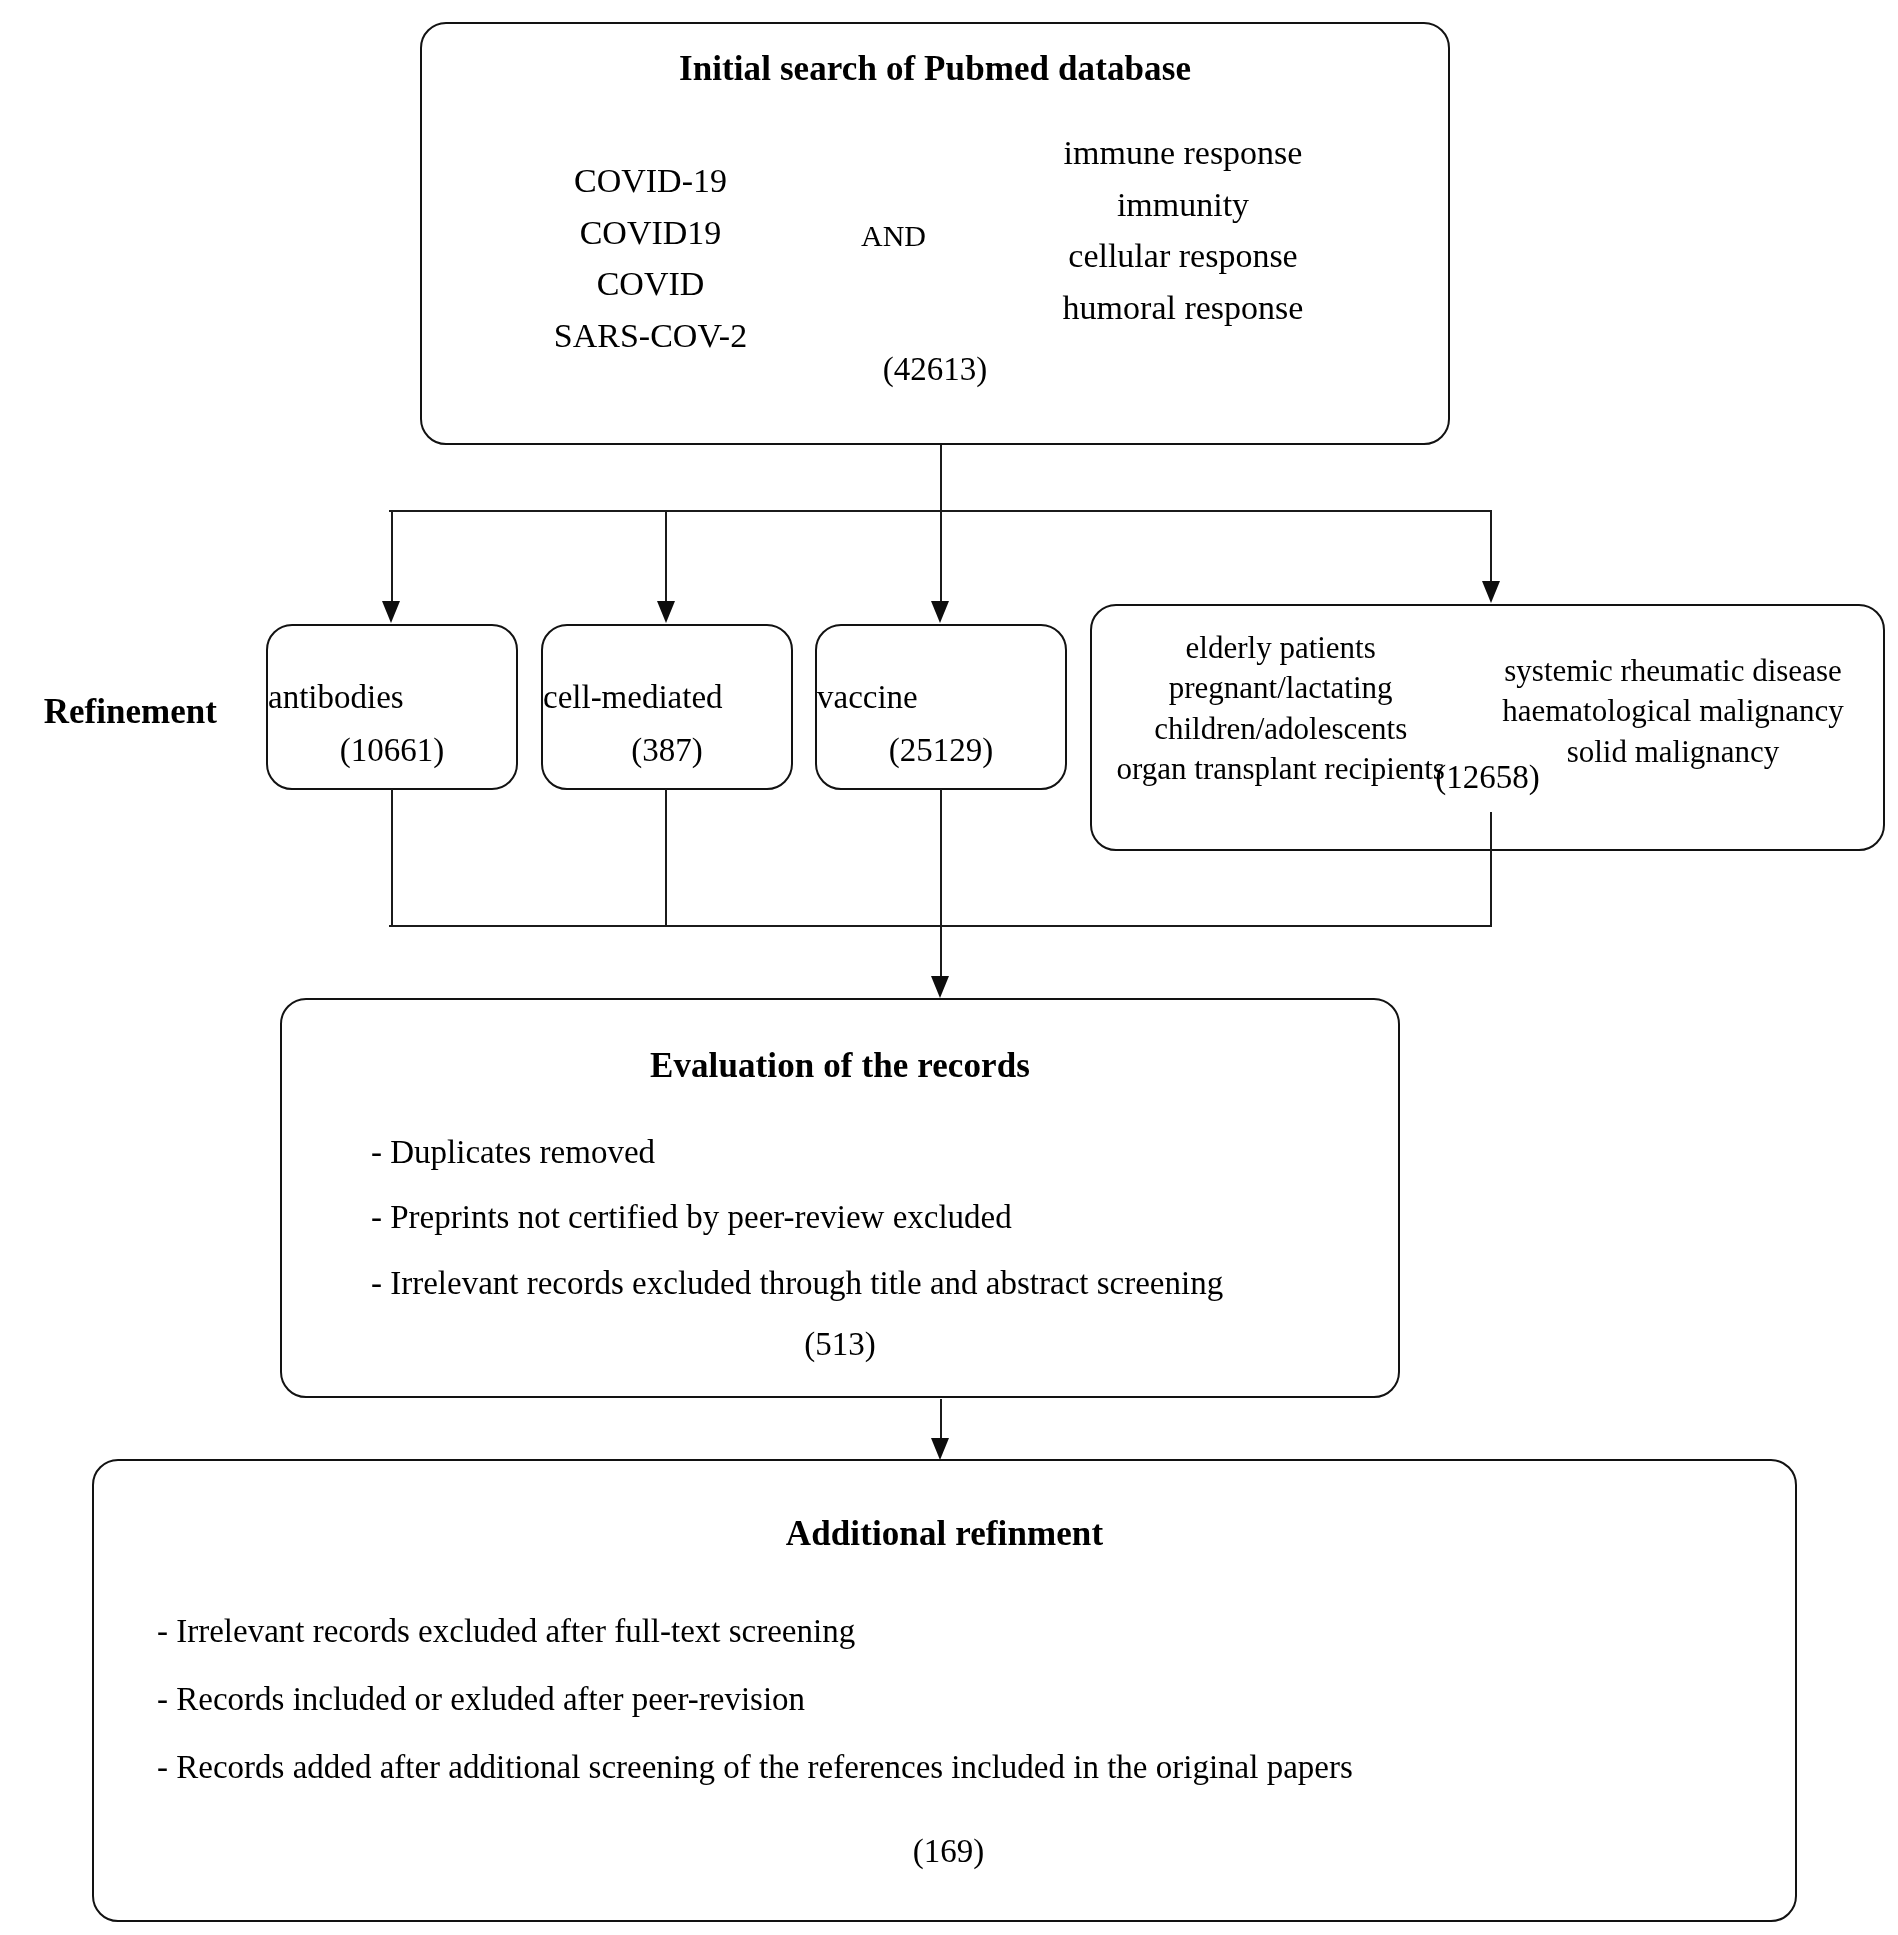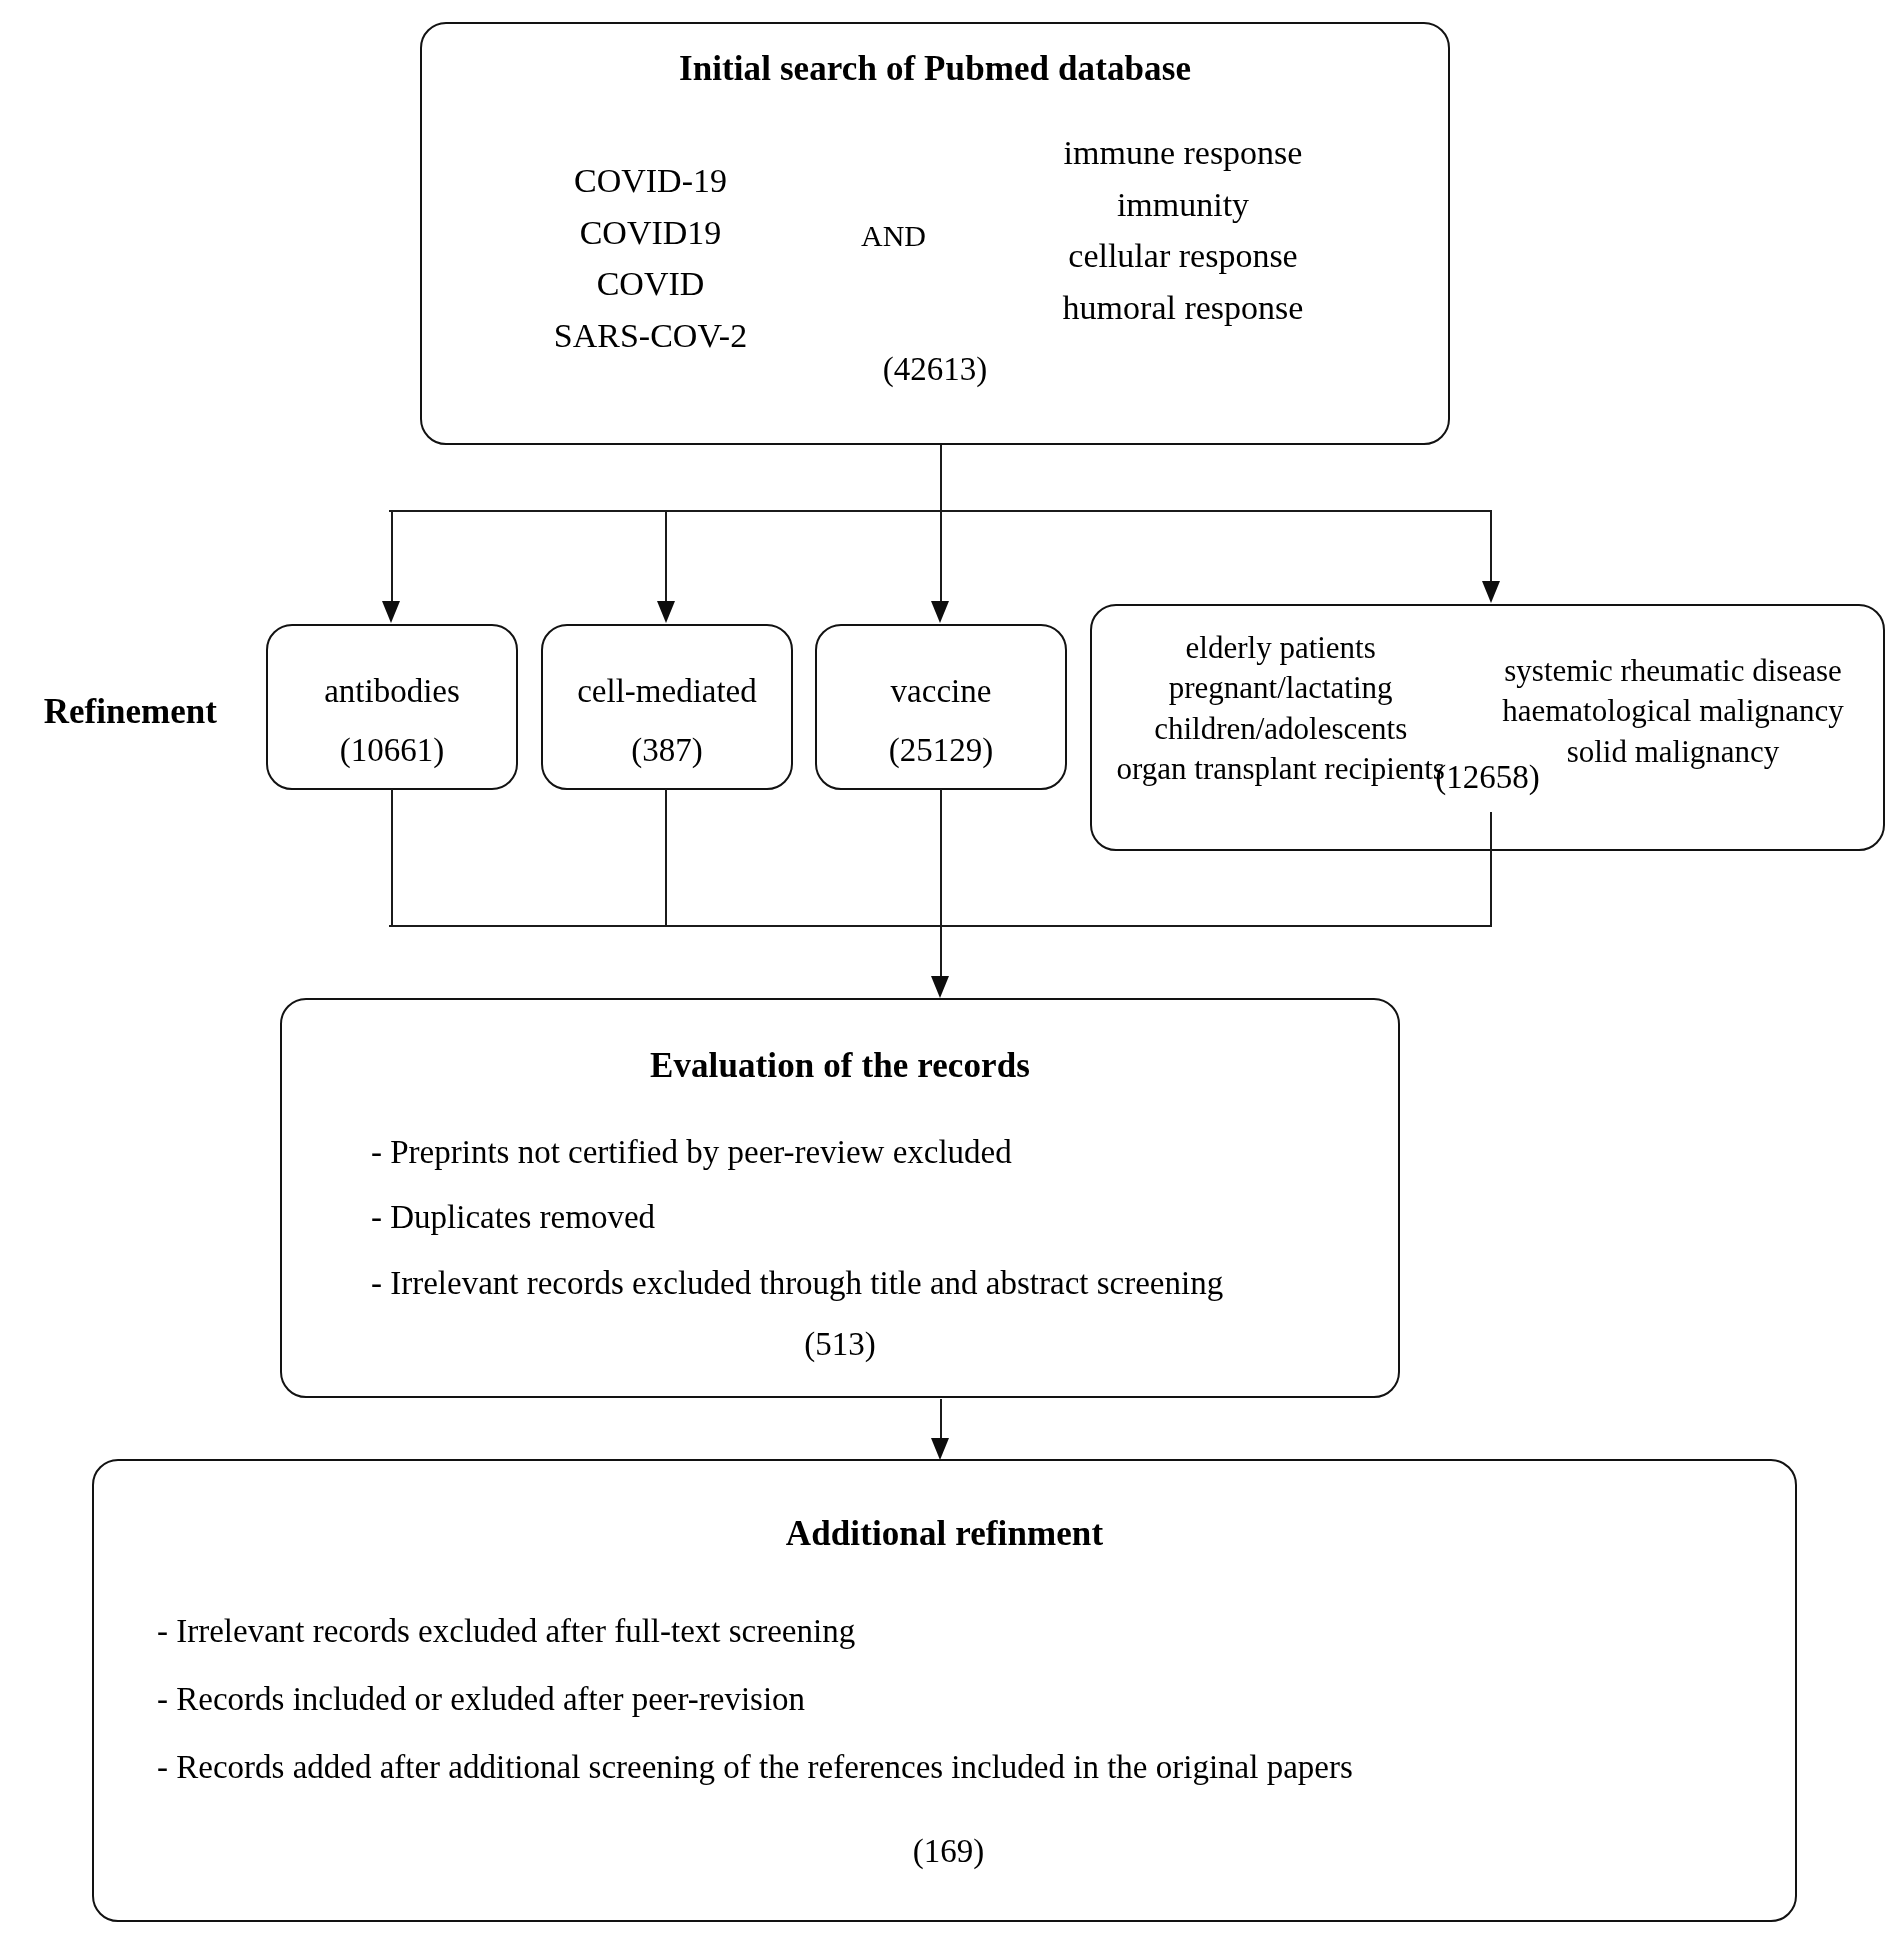--- a/index.html
+++ b/index.html
@@ -66,22 +66,21 @@
     font-size: 35px;
   }
 
   
   .small-box {
     display: block;
   }
   .small-box .sb-label {
     position: absolute;
     left: 0; right: 0;
-    top: 47px;
-    text-align: center;
+    top: 53px;
     font-size: 33px;
   }
   .small-box .sb-count {
     position: absolute;
     left: 0; right: 0;
     top: 106px;
     text-align: center;
     font-size: 33px;
   }
   #box-antibodies   { left: 266px;  top: 624px; width: 252px; height: 166px; }
@@ -215,22 +214,22 @@
   <div class="vline" style="left:1490px; top:812px; height:113px;"></div>
 
   <div class="hline" style="left:389px; top:925px; width:1103px;"></div>
 
   <div class="vline" style="left:940px; top:925px; height:51px;"></div>
   <div class="arrowhead" style="left:931px; top:976px;"></div>
 
   <div class="box" id="box-evaluation">
     <div class="box-title" id="eval-title">Evaluation of the records</div>
     <div id="eval-list">
+      <div class="body-text line">- Duplicates removed</div>
       <div class="body-text line">- Preprints not certified by peer-review excluded</div>
-      <div class="body-text line">- Duplicates removed</div>
       <div class="body-text line">- Irrelevant records excluded through title and abstract screening</div>
     </div>
     <div id="eval-count">(513)</div>
   </div>
 
   <div class="vline" style="left:940px; top:1399px; height:39px;"></div>
   <div class="arrowhead" style="left:931px; top:1438px;"></div>
 
   <div class="box" id="box-additional">
     <div class="box-title" id="add-title">Additional refinment</div>

